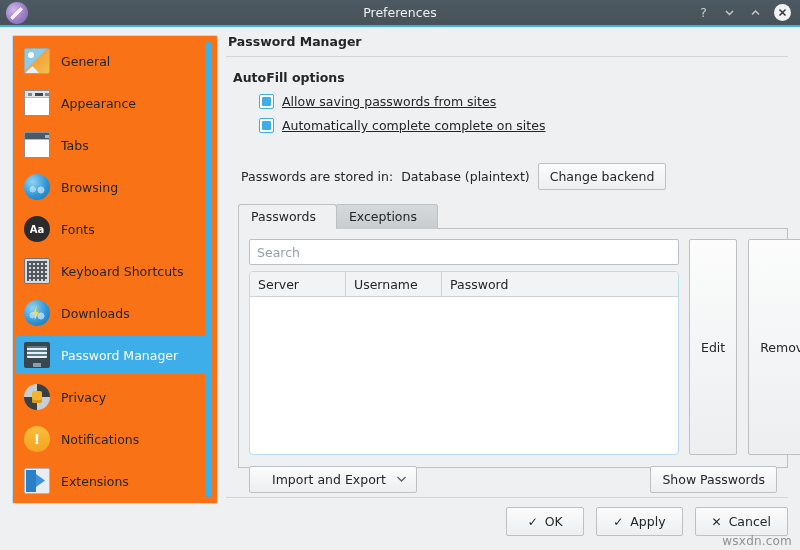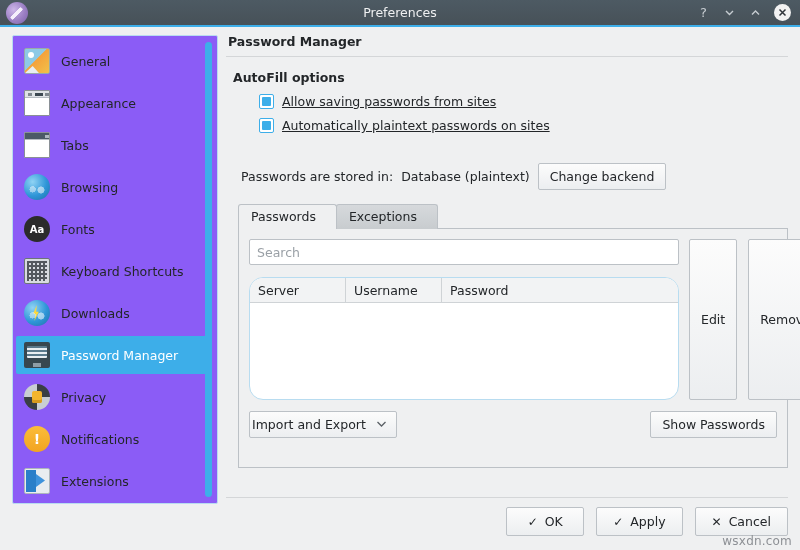--- a/index.html
+++ b/index.html
@@ -41,21 +41,21 @@
             color: #c6ccd1; font-size: 13px; line-height: 1; cursor: default; }
   .tb-btn svg { display: block; }
   .tb-close {
     width: 17px; height: 17px; border-radius: 50%; background: #f2f2f2;
     display: flex; align-items: center; justify-content: center; color: #30353a;
   }
 
   
   .sidebar {
     position: absolute; left: 12px; top: 35px; width: 206px; height: 469px;
-    background: #8b5cf6; border: 1px solid #b8dcf0; border-radius: 2px;
+    background: #f97316; border: 1px solid #b8dcf0; border-radius: 2px;
     overflow: hidden;
   }
   .side-item {
     position: absolute; left: 3px; width: 194px; height: 38px;
     display: flex; align-items: center; padding-left: 8px; gap: 11px;
     border-radius: 2px; color: #232629; font-size: 12.5px;
   }
   .side-item.selected { background: #3daee9; color: #ffffff; }
   .side-ico { width: 26px; height: 26px; flex: none; position: relative; }
   .side-label { white-space: nowrap; }
@@ -150,35 +150,35 @@
   .pane-left { flex: 1; display: flex; flex-direction: column; }
   .pane-right { width: 88px; display: flex; gap: 11px; }
 
   .search-input {
     width: 100%; height: 26px; background: #fff; border: 1px solid #bcc1c6; border-radius: 2px;
     font-family: inherit; font-size: 12.5px; color: #232629; padding: 0 7px;
   }
   .search-input::placeholder { color: #9aa0a6; }
 
   .table {
-    margin-top: 12px; border: 1px solid #b8dcf0; background: #fff; border-radius: 14px;
-    height: 123px; overflow: hidden;
+    margin-top: 6px; border: 1px solid #b8dcf0; background: #fff; border-radius: 4px;
+    height: 184px; overflow: hidden;
   }
   .thead { display: flex; height: 25px; background: #f2f3f4; border-bottom: 1px solid #cfd3d6; }
   .th {
     font-size: 12.5px; color: #232629; padding: 4px 8px; border-right: 1px solid #cfd3d6;
     display: flex; align-items: center;
   }
   .th:last-child { border-right: none; flex: 1; }
 
   .pane-bottom { display: flex; align-items: center; justify-content: space-between; margin-top: 11px; }
   .combo {
     display: inline-flex; align-items: center; gap: 10px;
     background: linear-gradient(to bottom, #fcfcfc, #eceef0);
-    border: 1px solid #bcc1c6; border-radius: 2px; padding: 5px 9px 5px 2px; font-size: 12.5px;
+    border: 1px solid #bcc1c6; border-radius: 2px; padding: 5px 9px 5px 22px; font-size: 12.5px;
   }
   .combo .chev { color: #5a6066; font-size: 10px; }
 
   
   .footer-rule { position: absolute; left: 226px; top: 497px; width: 562px; height: 1px; background: #d4d6d8; }
   .footer {
     position: absolute; right: 12px; top: 507px; display: flex; gap: 12px;
   }
   .footer .btn { display: flex; align-items: center; gap: 7px; padding: 6px 16px; min-width: 78px; justify-content: center; }
   .glyph { font-size: 12px; line-height: 1; }
@@ -295,21 +295,21 @@
       <span class="checkbox">
           <i class="inner"></i>
         </span>
       <span class="check-label">Allow saving passwords from sites</span>
     </div>
 
     <div class="check-row">
       <span class="checkbox">
           <i class="inner"></i>
         </span>
-      <span class="check-label">Automatically plaintext passwords on sites</span>
+      <span class="check-label">Automatically complete complete on sites</span>
     </div>
 
     <div class="store-row">
       <span class="store-text">Passwords are stored in:</span>
       <span class="store-value">Database (plaintext)</span>
       <button class="btn">Change backend</button>
     </div>
 
     <div class="tabwrap">
       <div class="tabstrip">

